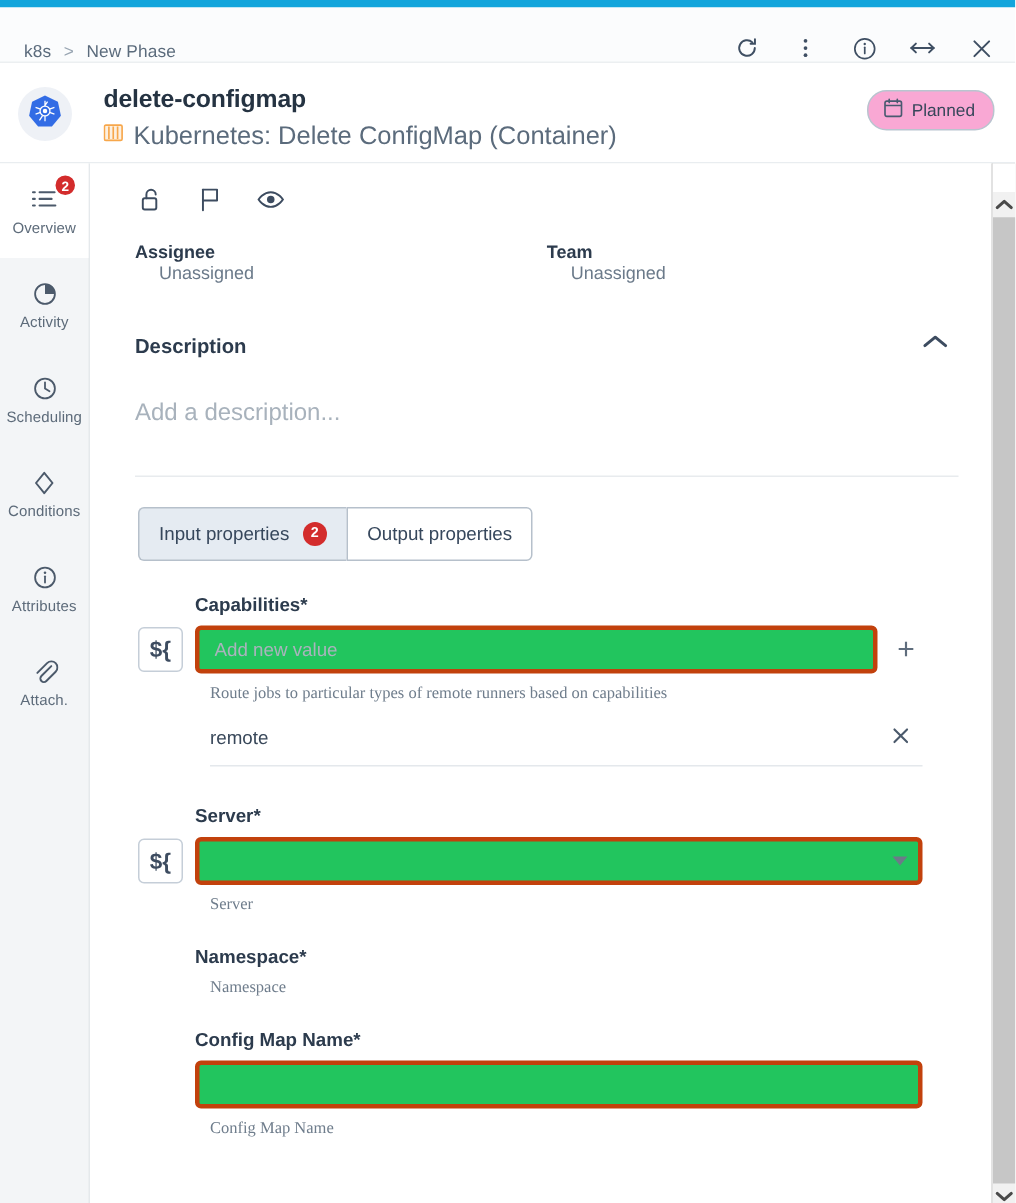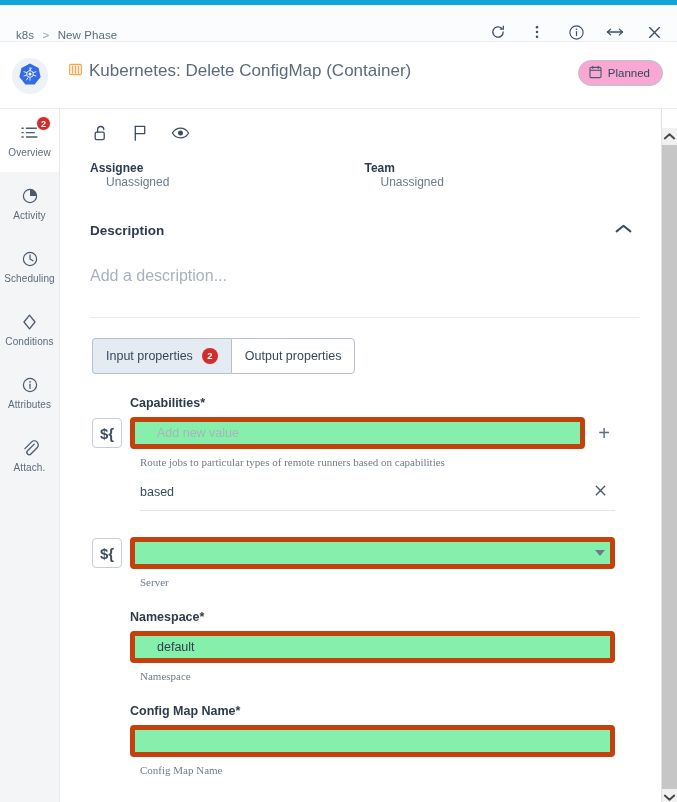--- a/index.html
+++ b/index.html
@@ -125,23 +125,23 @@
   .field-label { font-size: 12.5px; font-weight: bold; color: #2c3b4d; margin-left: 38px; margin-bottom: 7px; }
   .req { color: #2c3b4d; }
   .field-row { display: flex; align-items: center; gap: 8px; }
   .expr-btn {
     width: 30px; height: 30px; border: 1px solid #c5ced8; border-radius: 4px;
     display: flex; align-items: center; justify-content: center;
     font-size: 15px; font-weight: bold; color: #3d4c60; background: #fff;
     cursor: pointer; flex: 0 0 30px; font-family: "Liberation Sans", sans-serif;
   }
   .inp {
-    flex: 1 1 auto; height: 32px; border: 5px solid #c2410c; border-radius: 4px;
-    background: #86efac; font-size: 12.5px; color: #2f3e50;
-    padding: 0 22px; font-family: "Liberation Sans", sans-serif; outline: none;
+    flex: 1 1 auto; height: 32px; border: 3px solid #c2410c; border-radius: 4px;
+    background: #22c55e; font-size: 12.5px; color: #2f3e50;
+    padding: 0 10px; font-family: "Liberation Sans", sans-serif; outline: none;
   }
   .inp::placeholder { color: #aab3bd; }
   .plus-btn { width: 22px; color: #5f6d7d; font-size: 20px; line-height: 1; text-align: center; cursor: pointer; flex:0 0 22px;}
   .field-help { font-size: 11px; color: #6f7d8c; margin: 7px 0 0 48px; font-family: Liberation Serif, serif; }
   .chip-row {
     display: flex; align-items: center; margin: 16px 0 0 48px;
     border-bottom: 1px solid #e4e8ec; padding-bottom: 10px; padding-right: 8px;
   }
   .chip-text { font-size: 12.5px; color: #39485a; }
   .chip-x { margin-left: auto; color: #4a596b; cursor: pointer; font-size: 14px; }
@@ -223,20 +223,21 @@
           <polygon points="12,1.6 20.6,5.9 22.6,15.1 16.6,22.4 7.4,22.4 1.4,15.1 3.4,5.9" fill="#326ce5"></polygon>
           <g stroke="#ffffff" stroke-width="0.85" fill="none">
             <circle cx="12" cy="12" r="3.3"></circle>
             <path d="M12 5.2v3.5M12 15.3v3.5M5.7 9.6l3.3 1.2M15 12.9l3.3 1.2M18.3 9.6 15 10.8M9 12.9l-3.3 1.2M8.3 18.3l2-3M13.7 5.7l-2 3"></path>
           </g>
           <circle cx="12" cy="12" r="1.5" fill="#ffffff"></circle>
         </svg>
       </span>
     </div>
     <div class="entity-text">
+      <div class="entity-title">delete-configmap</div>
       <div class="entity-sub">
         <span class="container-ico">
           <svg width="13" height="13" viewBox="0 0 13 13">
             <rect x="0.6" y="1.4" width="11.8" height="10.2" rx="1" fill="#fdf0e0" stroke="#f5a council" stroke-width="0"></rect>
             <rect x="0.6" y="1.4" width="11.8" height="10.2" rx="1" fill="none" stroke="#f7a74b" stroke-width="1.1"></rect>
             <path d="M3.6 2.4v8.2M6.5 2.4v8.2M9.4 2.4v8.2" stroke="#f7a74b" stroke-width="1.1"></path>
           </svg>
         </span>
         <span class="entity-sub-text">Kubernetes: Delete ConfigMap (Container)</span>
       </div>
@@ -381,47 +382,47 @@
               <div class="field-label">
                 <span>Capabilities</span><span class="req">*</span>
               </div>
               <div class="field-row">
                 <div class="expr-btn">${</div>
                 <input class="inp" value="" placeholder="Add new value" style="">
                 <div class="plus-btn">+</div>
               </div>
               <div class="field-help">Route jobs to particular types of remote runners based on capabilities</div>
               <div class="chip-row">
-                <span class="chip-text">based</span>
+                <span class="chip-text">remote</span>
                 <span class="chip-x">
                   <svg width="13" height="13" viewBox="0 0 13 13" fill="none" stroke="#4a596b" stroke-width="1.4" stroke-linecap="round">
                     <path d="M2.3 2.3l8.4 8.4M10.7 2.3l-8.4 8.4"></path>
                   </svg>
                 </span>
               </div>
             </div>
 
             <div class="field" style="margin-top:26px">
+              <div class="field-label">
+                <span>Server</span><span class="req">*</span>
+              </div>
               <div class="field-row">
                 <div class="expr-btn">${</div>
                 <div class="select-wrap">
                   <input class="inp" value="" placeholder="" style="">
                   <span class="caret"></span>
                 </div>
               </div>
               <div class="field-help">Server</div>
             </div>
 
             <div class="field" style="margin-top:22px">
               <div class="field-label">
                 <span>Namespace</span><span class="req">*</span>
               </div>
-              <div class="field-row indent">
-                <input class="inp" value="default" style="">
-              </div>
               <div class="field-help">Namespace</div>
             </div>
 
             <div class="field" style="margin-top:22px">
               <div class="field-label">
                 <span>Config Map Name</span><span class="req">*</span>
               </div>
               <div class="field-row indent">
                 <input class="inp" value="" style="">
               </div>

